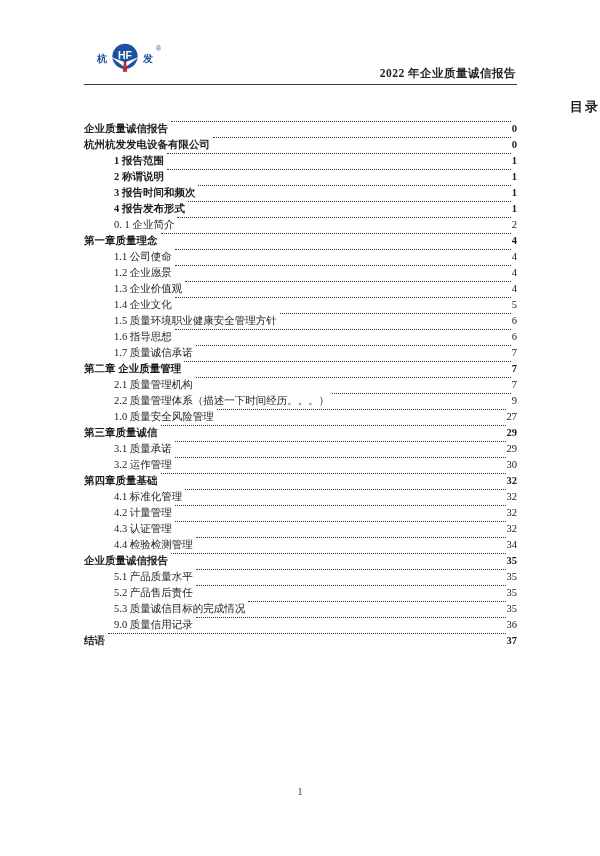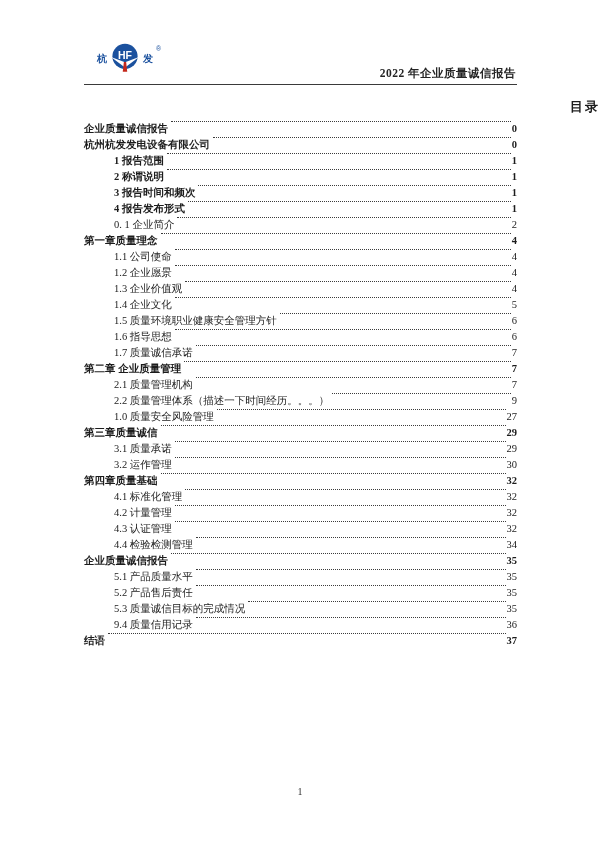--- a/index.html
+++ b/index.html
@@ -255,21 +255,21 @@
     <span class="toc-label">5.2 产品售后责任</span>
     <span class="toc-dots"></span>
     <span class="toc-page">35</span>
   </div>
       <div class="toc-row lvl1">
     <span class="toc-label">5.3 质量诚信目标的完成情况</span>
     <span class="toc-dots"></span>
     <span class="toc-page">35</span>
   </div>
       <div class="toc-row lvl1">
-    <span class="toc-label">9.4 质量信用记录</span>
+    <span class="toc-label">9.0 质量信用记录</span>
     <span class="toc-dots"></span>
     <span class="toc-page">36</span>
   </div>
       <div class="toc-row lvl0 bold">
     <span class="toc-label">结语</span>
     <span class="toc-dots"></span>
     <span class="toc-page">37</span>
   </div>
     </nav>
 

